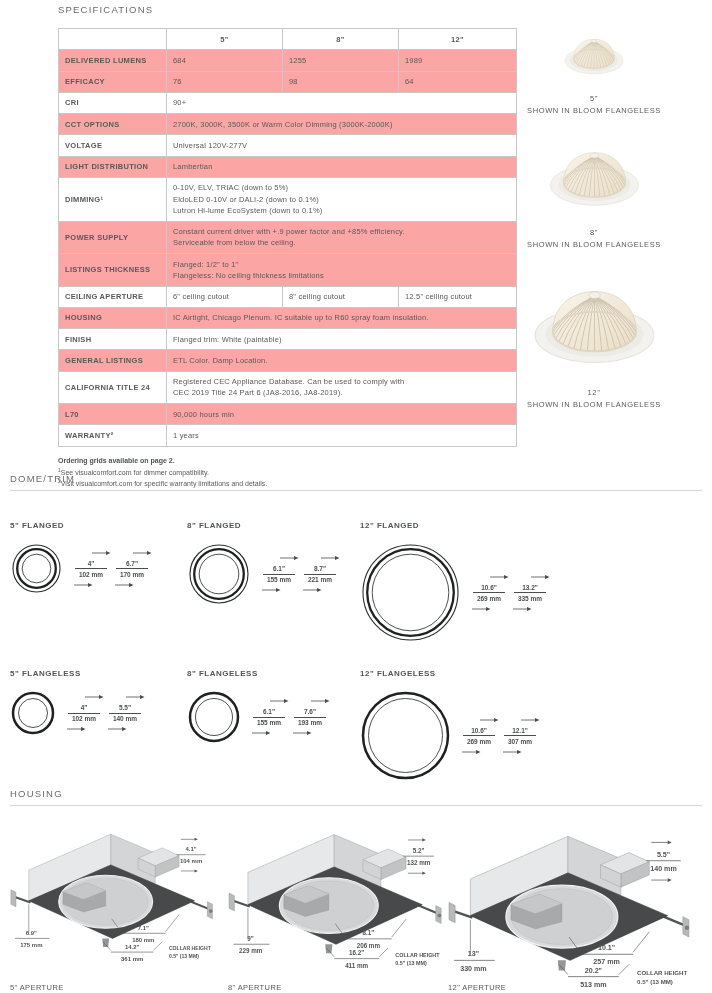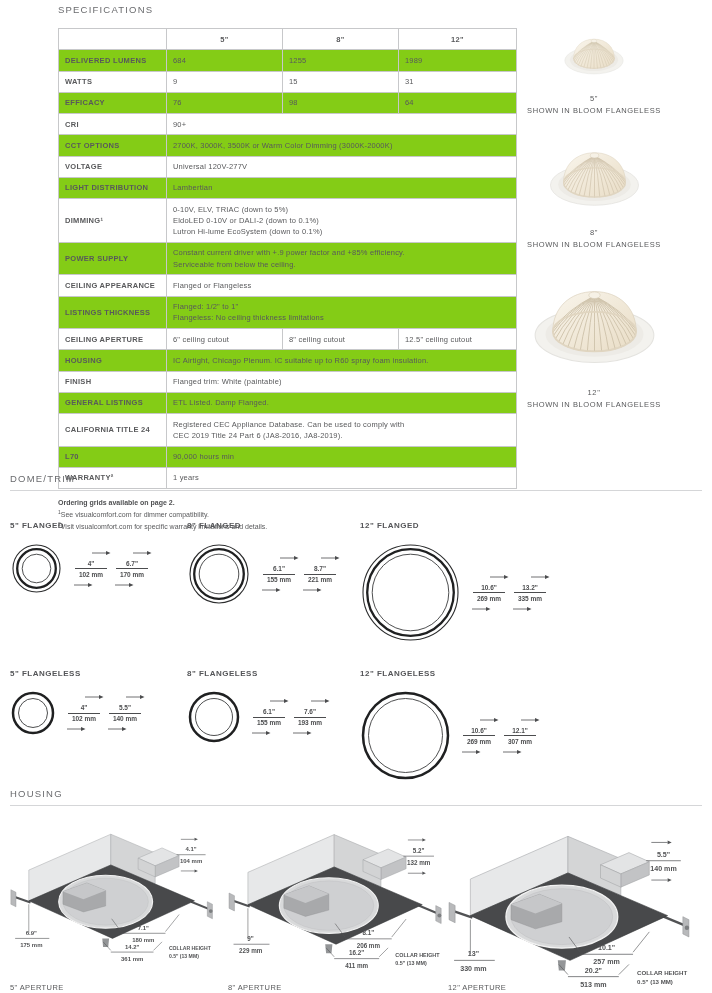--- a/index.html
+++ b/index.html
@@ -14,21 +14,21 @@
 
   
   #spec-section{position:absolute;left:10px;top:4px;width:460px;margin-left:48px;}
   table.spec{border-collapse:collapse;width:458px;margin-top:13px;table-layout:fixed;}
   table.spec td, table.spec th{
     border:1px solid #c7c8ca;font-size:7.5px;line-height:1.5;
     padding:4.5px 6px;vertical-align:middle;color:#58595b;
   }
   table.spec th{font-weight:bold;letter-spacing:.3px;text-align:left;}
   table.spec td{letter-spacing:.2px;}
-  table.spec tr.shaded td, table.spec tr.shaded th{background:#84cc16;}
+  table.spec tr.shaded td, table.spec tr.shaded th{background:#fca5a5;}
   table.spec thead th{text-align:center;}
   .footnotes{margin-top:10px;}
   .footnotes .fn-bold{font-size:7px;font-weight:bold;color:#4f5052;margin-bottom:3px;}
   .footnotes .fn{font-size:7px;color:#58595b;margin-bottom:2.5px;}
   .footnotes sup{font-size:5px;}
 
   
   #product-images{position:absolute;left:488px;top:20px;width:212px;text-align:center;}
   .prod-fig{margin-bottom:0;}
   .prod-size{font-size:7.5px;letter-spacing:.6px;margin-top:11px;color:#58595b;}
@@ -75,26 +75,20 @@
             <th>12"</th>
           </tr>
         </thead>
       <tbody>
           <tr class="shaded">
             <th>DELIVERED LUMENS</th>
             <td>684</td>
             <td>1255</td>
             <td>1989</td>
           </tr>
-          <tr class="">
-            <th>WATTS</th>
-            <td>9</td>
-            <td>15</td>
-            <td>31</td>
-          </tr>
           <tr class="shaded">
             <th>EFFICACY</th>
             <td>76</td>
             <td>98</td>
             <td>64</td>
           </tr>
           <tr class="">
             <th>CRI</th>
             <td colspan="3">
               <div>90+</div>
@@ -124,26 +118,20 @@
               <div>0-10V, ELV, TRIAC (down to 5%)</div>
               <div>EldoLED 0-10V or DALI-2 (down to 0.1%)</div>
               <div>Lutron Hi-lume EcoSystem (down to 0.1%)</div>
             </td>
           </tr>
           <tr class="shaded">
             <th>POWER SUPPLY</th>
             <td colspan="3">
               <div>Constant current driver with +.9 power factor and +85% efficiency.</div>
               <div>Serviceable from below the ceiling.</div>
-            </td>
-          </tr>
-          <tr class="">
-            <th>CEILING APPEARANCE</th>
-            <td colspan="3">
-              <div>Flanged or Flangeless</div>
             </td>
           </tr>
           <tr class="shaded">
             <th>LISTINGS THICKNESS</th>
             <td colspan="3">
               <div>Flanged: 1/2" to 1"</div>
               <div>Flangeless: No ceiling thickness limitations</div>
             </td>
           </tr>
           <tr class="">
@@ -160,21 +148,21 @@
           </tr>
           <tr class="">
             <th>FINISH</th>
             <td colspan="3">
               <div>Flanged trim: White (paintable)</div>
             </td>
           </tr>
           <tr class="shaded">
             <th>GENERAL LISTINGS</th>
             <td colspan="3">
-              <div>ETL Listed. Damp Flanged.</div>
+              <div>ETL Color. Damp Location.</div>
             </td>
           </tr>
           <tr class="">
             <th>CALIFORNIA TITLE 24</th>
             <td colspan="3">
               <div>Registered CEC Appliance Database. Can be used to comply with</div>
               <div>CEC 2019 Title 24 Part 6 (JA8-2016, JA8-2019).</div>
             </td>
           </tr>
           <tr class="shaded">

